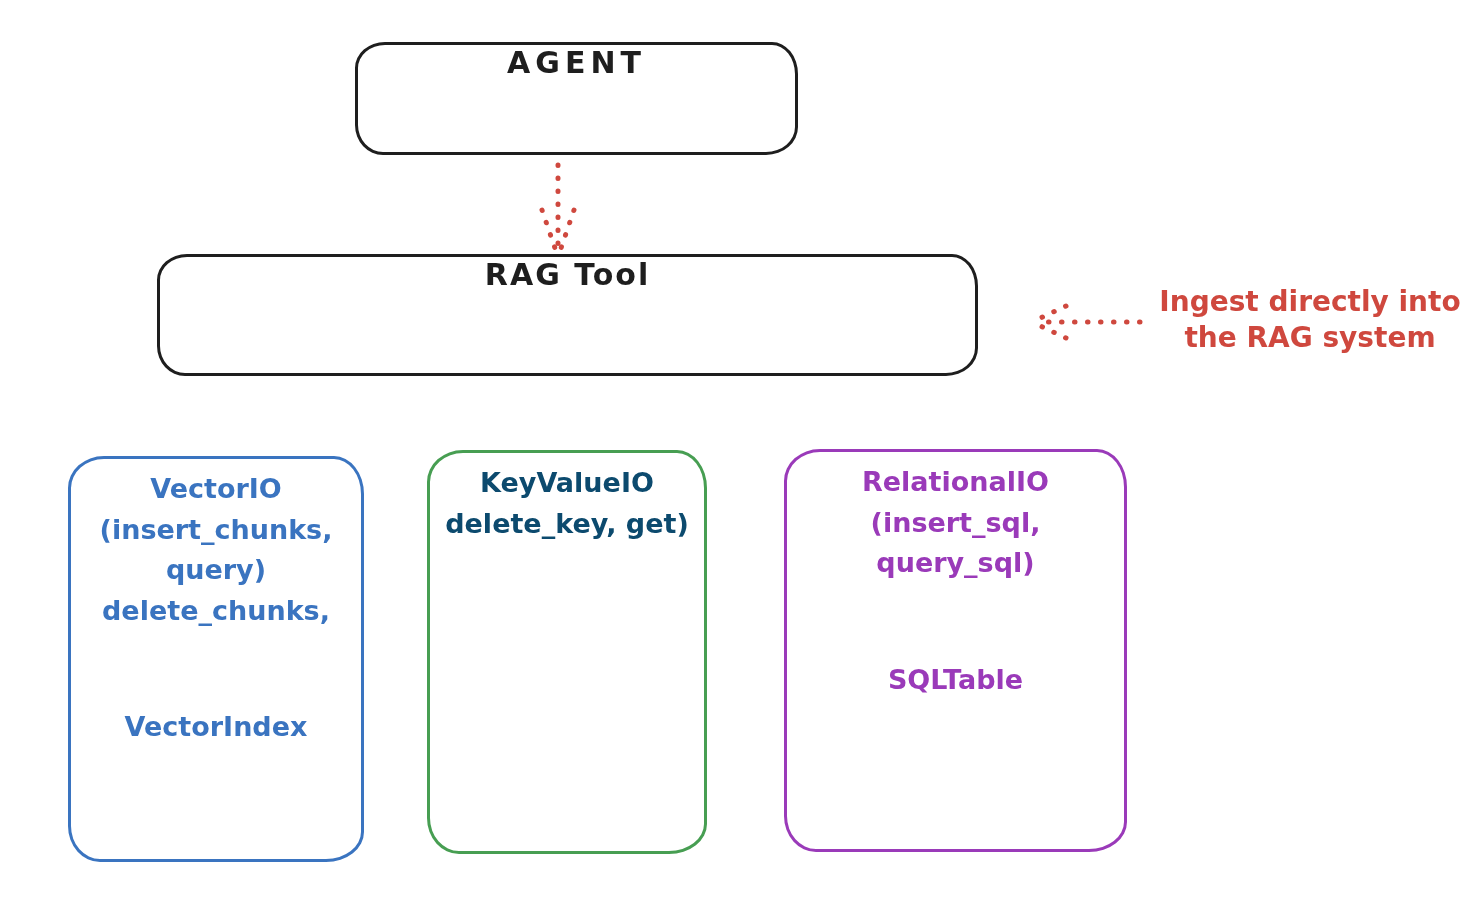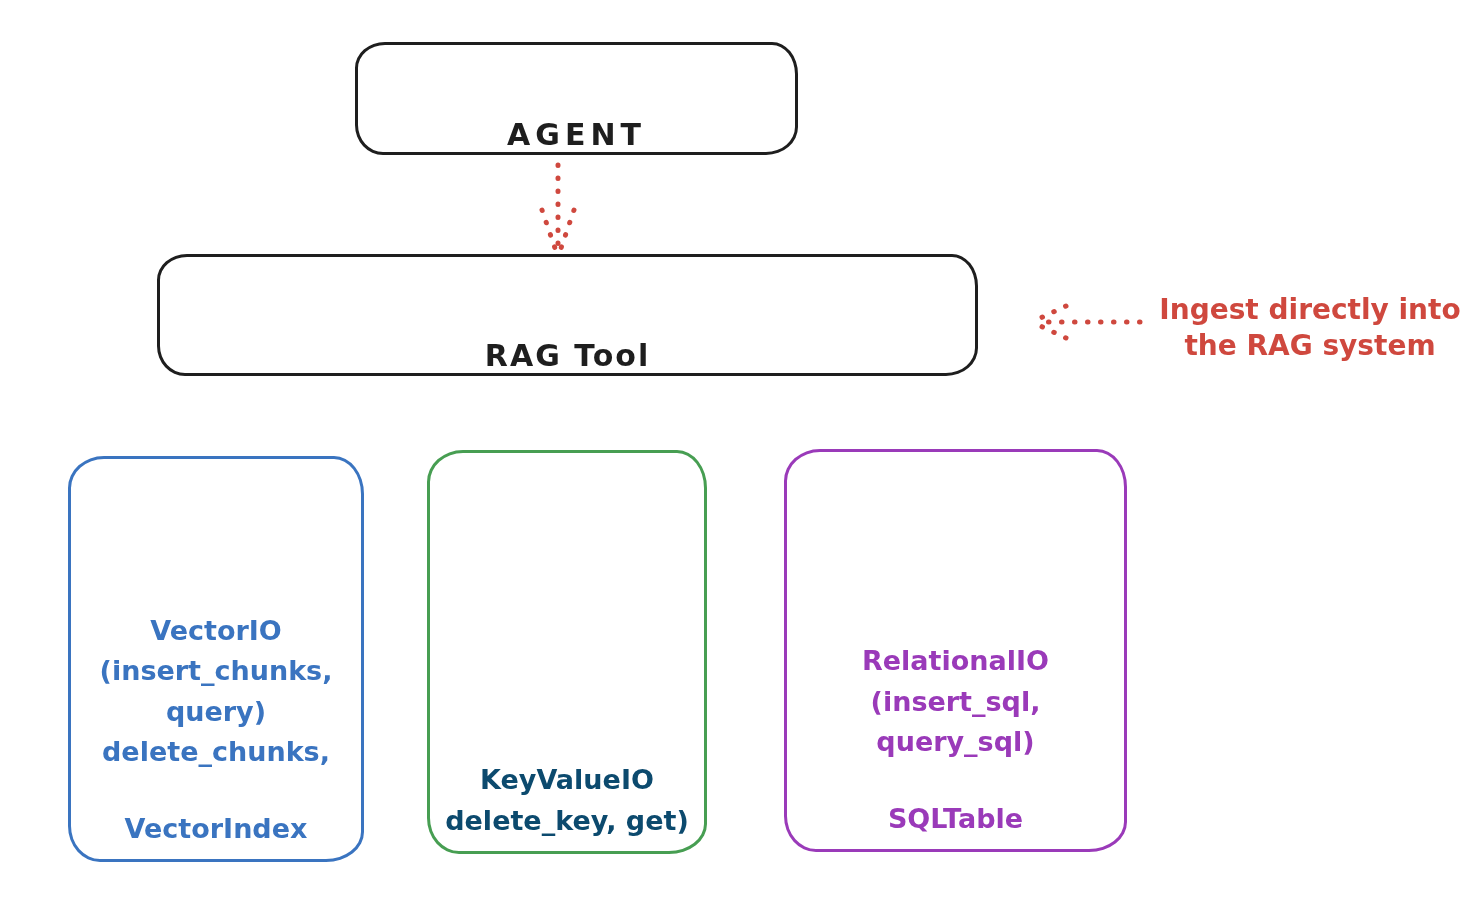--- a/index.html
+++ b/index.html
@@ -11,27 +11,27 @@
     font-family: "DejaVu Sans", sans-serif;
     overflow: hidden;
   }
   .sketch-box {
     position: absolute;
     border: 3.5px solid #1e1e1e;
     background: #ffffff;
     display: flex;
     flex-direction: column;
     align-items: center;
-    justify-content: flex-end;
+    justify-content: flex-start;
     text-align: center;
     box-sizing: border-box;
   }
   
   .r1 { border-radius: 30px 26px 32px 28px / 26px 32px 28px 30px; }
-  .r2 { border-radius: 36px 30px 38px 32px / 32px 38px 30px 36px; }
+  .r2 { border-radius: 36px 30px 38px 32px / 32px 38px 30px 36px; gap: 40px; }
 
   .agent-box   { left: 355px; top: 42px;  width: 443px; height: 113px; }
   .rag-box     { left: 157px; top: 254px; width: 821px; height: 122px; }
 
   .node-label {
     font-size: 30px;
     font-weight: bold;
     color: #1e1e1e;
     letter-spacing: 2px;
   }
@@ -50,21 +50,21 @@
 
   .index-label { margin-top: 36px; }
 
   .arrow-svg { position: absolute; overflow: visible; }
   .arrow-down { left: 536px; top: 162px; }
   .arrow-left { left: 1020px; top: 298px; }
 
   .annotation {
     position: absolute;
     left: 1140px;
-    top: 292px;
+    top: 284px;
     width: 340px;
     text-align: center;
     font-size: 28px;
     font-weight: bold;
     line-height: 1.3;
   }
 </style>
 </head>
 <body>
 

